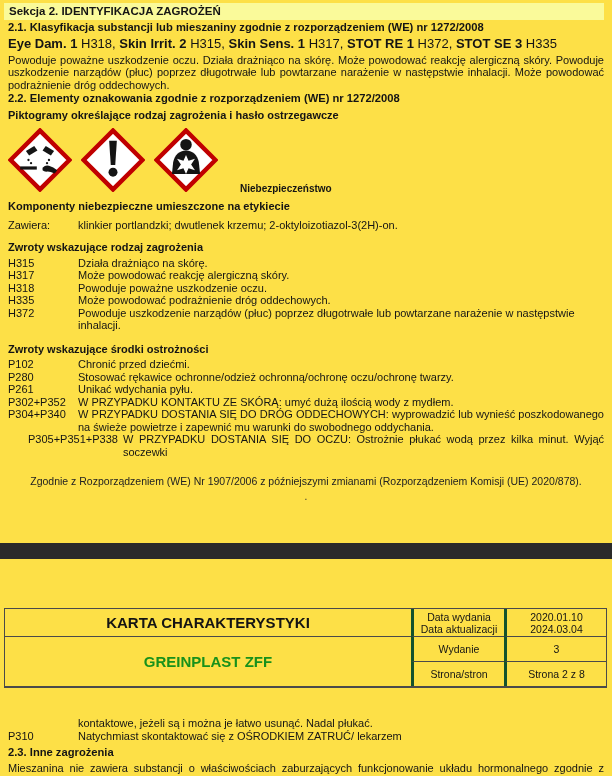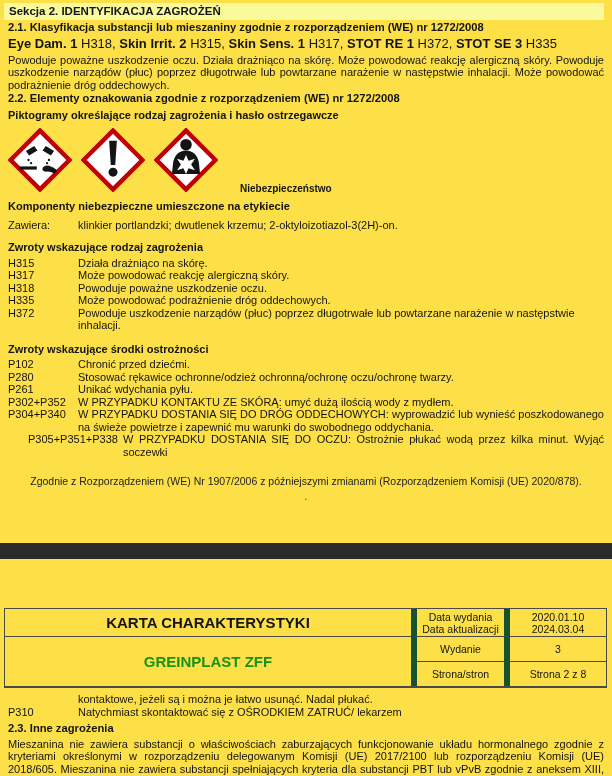--- a/index.html
+++ b/index.html
@@ -35,24 +35,24 @@
   .sds-table {
     margin:49px 5px 0 4px; display:grid;
     grid-template-columns:406px 93px auto;
     grid-template-rows:28px 25px 24px;
     border:1px solid #4a4a4a; border-bottom-width:2px;
     font-size:10.5px; line-height:12px;
   }
   .cell { display:flex; align-items:center; justify-content:center; text-align:center; }
   .cell-title { grid-column:1; grid-row:1; border-bottom:1px solid #4a4a4a; font-weight:bold; font-size:15px; }
   .cell-product { grid-column:1; grid-row:2 / span 2; font-weight:bold; font-size:15px; color:#18911b; }
-  .cl { border-left:6px solid #14532d; }
+  .cl { border-left:3px solid #14532d; }
   .cb { border-bottom:1px solid #4a4a4a; }
   .stack { display:flex; flex-direction:column; justify-content:center; }
-  .cont-line { margin-top:5px; margin-left:70px; }
+  .cont-line { margin-top:29px; margin-left:70px; }
   .s23-heading { font-weight:bold; margin-top:4px; font-size:11.2px; }
 </style>
 </head>
 <body>
 
 <div class="page">
 
   <div class="section-bar">Sekcja 2. IDENTYFIKACJA ZAGROŻEŃ</div>
 
   <div class="inner">

